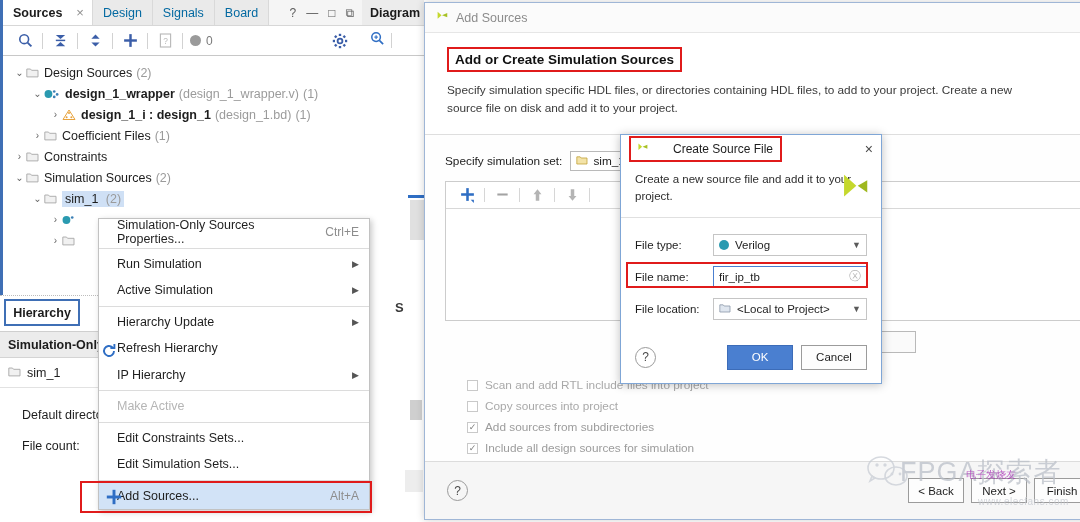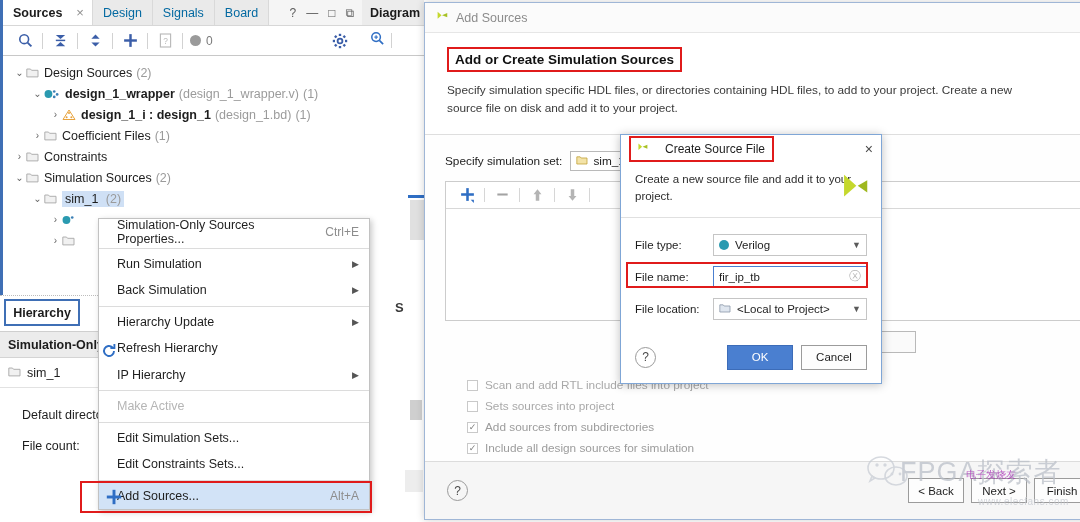--- a/index.html
+++ b/index.html
@@ -229,21 +229,21 @@
   
   .csf {
     position:absolute; left:620px; top:134px; width:262px; height:250px;
     background:#fff; border:1px solid #7fa6d6; z-index:30;
     box-shadow: 0 1px 9px rgba(0,0,0,.25);
   }
   .csf-title {
     height:27px; display:flex; align-items:center; padding:0 8px; background:#fff;
   }
   .csf-title-box {
-    display:flex; align-items:center; gap:16px; border:2px solid #e01b1b;
+    display:flex; align-items:center; gap:24px; border:2px solid #e01b1b;
     padding:2px 7px 2px 5px; flex:0 0 auto;
   }
   .csf-title-text { font-size:12px; color:#1d1d1d; }
   .csf-x { margin-left:auto; font-size:14px; color:#4a4a4a; }
   .csf-desc {
     padding:9px 0 11px 14px; font-size:11.5px; color:#2d2d2d; line-height:1.5;
     position:relative; border-bottom:1px solid #e0e0e0; background:#fff;
   }
   .csf-desc .xlogo-s { position:absolute; right:12px; top:10px; }
   .csf-form { padding:16px 14px 0 14px; }
@@ -526,21 +526,21 @@
       <span class="mlabel">Simulation-Only Sources Properties...</span>
       <span class="maccel">Ctrl+E</span>
     </div>
     <div class="msep"></div>
 
     <div class="mi">
       <span class="mlabel">Run Simulation</span>
       <span class="marrow">▶</span>
     </div>
     <div class="mi">
-      <span class="mlabel">Back Simulation</span>
+      <span class="mlabel">Active Simulation</span>
       <span class="marrow">▶</span>
     </div>
     <div class="msep"></div>
 
     <div class="mi">
       <span class="mlabel">Hierarchy Update</span>
       <span class="marrow">▶</span>
     </div>
     <div class="mi">
       <span class="mlabel">Refresh Hierarchy</span>
@@ -550,24 +550,24 @@
       <span class="marrow">▶</span>
     </div>
     <div class="msep"></div>
 
     <div class="mi disabled">
       <span class="mlabel">Make Active</span>
     </div>
     <div class="msep"></div>
 
     <div class="mi">
+      <span class="mlabel">Edit Constraints Sets...</span>
+    </div>
+    <div class="mi">
       <span class="mlabel">Edit Simulation Sets...</span>
-    </div>
-    <div class="mi">
-      <span class="mlabel">Edit Constraints Sets...</span>
     </div>
     <div class="msep"></div>
 
     <div class="mi highlight">
       <span class="mlabel">Add Sources...</span>
       <span class="maccel">Alt+A</span>
     </div>
   </div>
 
   <div class="refresh-glyph">
@@ -656,21 +656,21 @@
         <div class="ghostbtn"></div>
       </div>
 
       <div class="checks">
         <div class="chk">
           <span class="box"></span>
           <span class="lbl">Scan and add RTL include files into project</span>
         </div>
         <div class="chk">
           <span class="box"></span>
-          <span class="lbl">Sets sources into project</span>
+          <span class="lbl">Copy sources into project</span>
         </div>
         <div class="chk on">
           <span class="box">✓</span>
           <span class="lbl">Add sources from subdirectories</span>
         </div>
         <div class="chk on">
           <span class="box">✓</span>
           <span class="lbl">Include all design sources for simulation</span>
         </div>
       </div>

